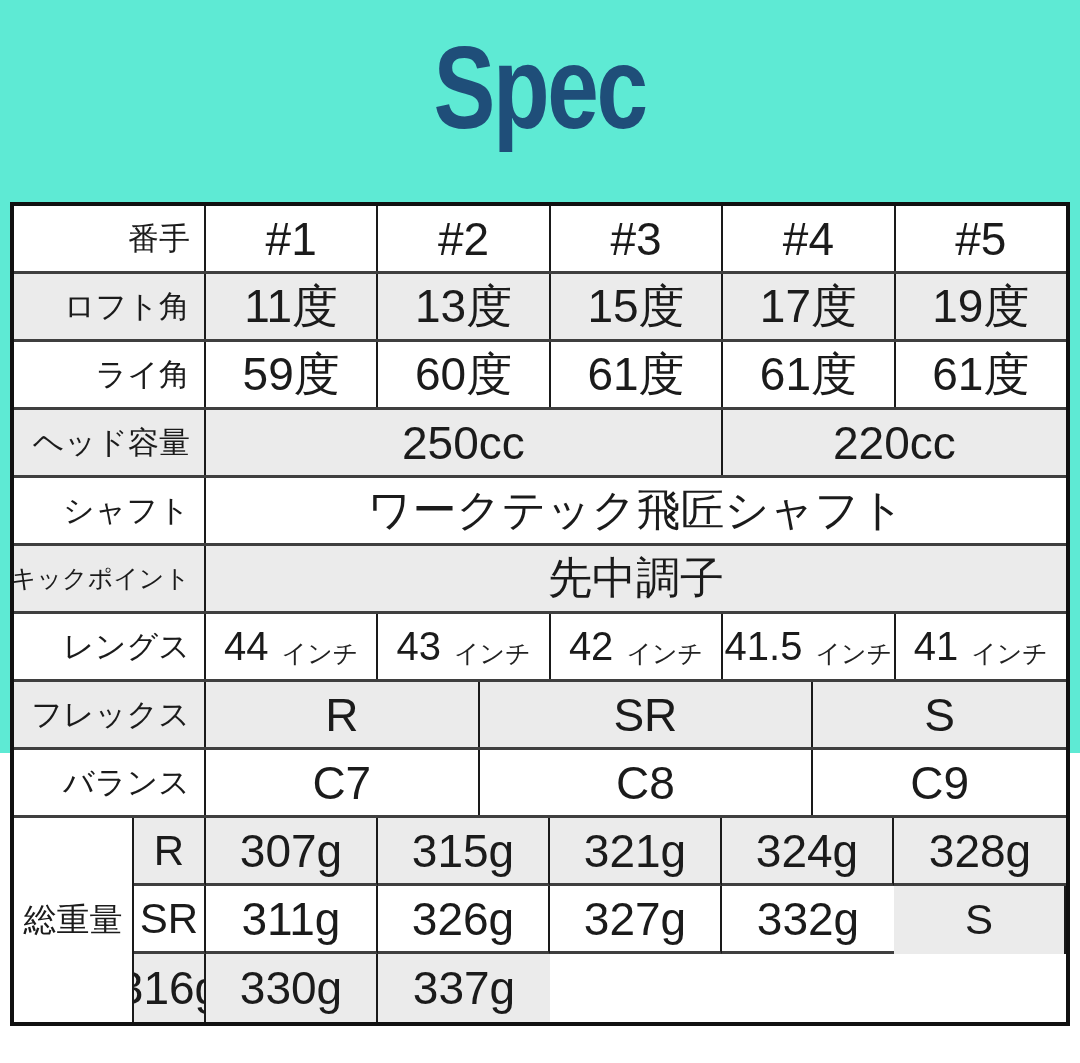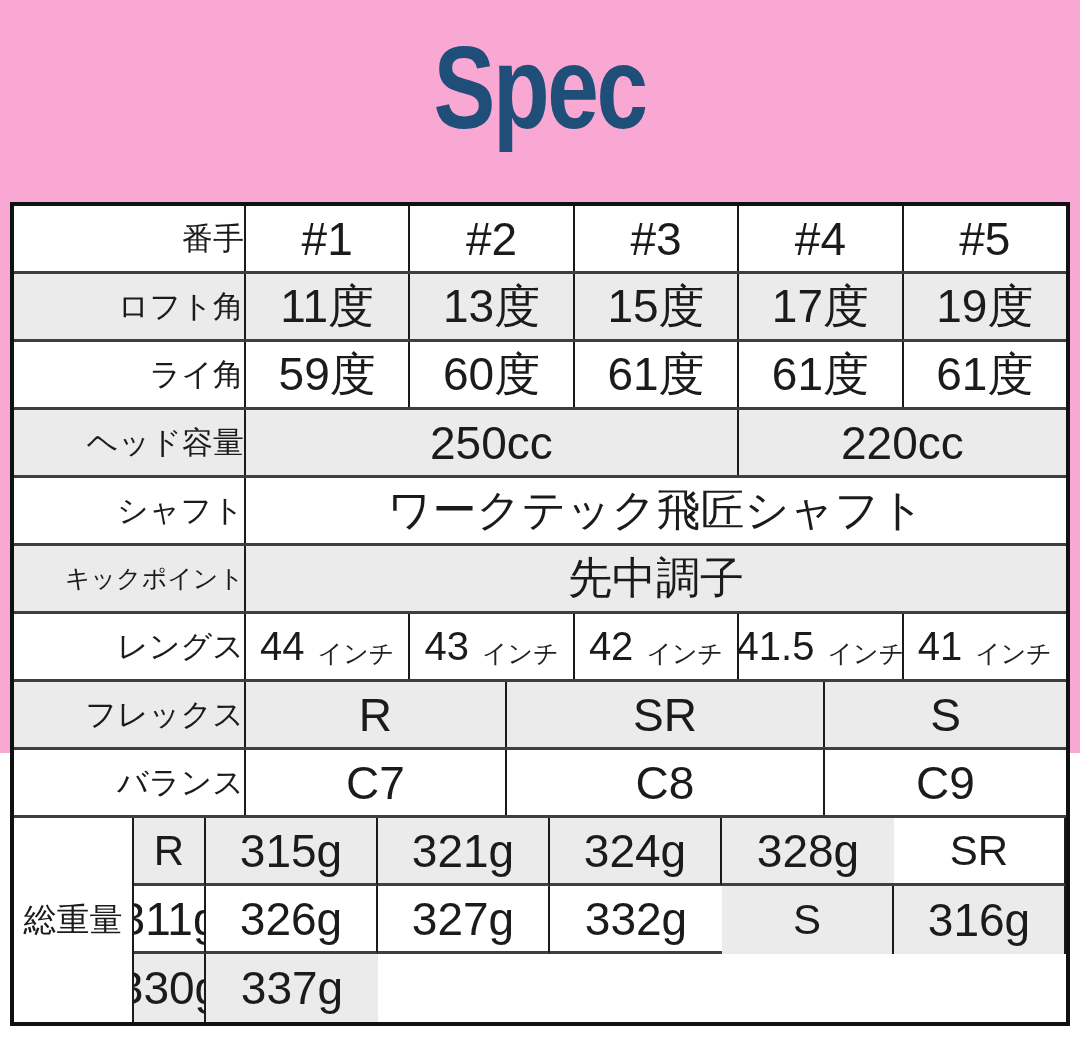--- a/index.html
+++ b/index.html
@@ -3,21 +3,21 @@
 <meta charset="utf-8">
 <style>
   * { margin:0; padding:0; box-sizing:border-box; }
   html,body { background:#ffffff; }
   body {
     width:1080px; height:1063px;
     font-family:"Liberation Sans","DejaVu Sans",sans-serif;
     color:#1b1b1b;
     overflow:hidden;
   }
-  .page { width:1080px; height:753px; background:#f9a8d4; }
+  .page { width:1080px; height:753px; background:#5eead4; }
 
   
   .title-wrap { text-align:center; padding-top:30px; height:150px; }
   .title-text {
     display:inline-block;
     font-size:116px;
     font-weight:800;
     line-height:1.0;
     color:#1f4e79;
     transform:scaleX(0.80);
@@ -44,22 +44,22 @@
     border-right:2px solid #1a1a1a;
     font-size:46px;
     white-space:nowrap;
     overflow:hidden;
   }
   .cell.last { border-right:none; }
   .label {
     width:192px;
     flex:none;
     justify-content:flex-end;
+    padding-right:14px;
     font-size:31px;
-    margin-left:40px;
   }
   .label.sm { font-size:25px; }
   .v  { flex:1 1 0; }
   .sp3 { flex:3 1 0; }
   .sp2 { flex:2 1 0; }
   .sp5 { flex:5 1 0; font-size:44px; }
   .fx-r  { flex:276 1 0; }
   .fx-sr { flex:337 1 0; }
   .fx-s  { flex:257 1 0; }
   .alt { background:#ebebeb; }
@@ -180,20 +180,21 @@
       <div class="cell label">バランス</div>
       <div class="cell fx-r">C7</div>
       <div class="cell fx-sr">C8</div>
       <div class="cell fx-s last">C9</div>
     </div>
 
     <div class="weight">
       <div class="wlabel">総重量</div>
 
       <div class="sub alt bb">R</div>
+      <div class="alt bb">307g</div>
       <div class="alt bb">315g</div>
       <div class="alt bb">321g</div>
       <div class="alt bb">324g</div>
       <div class="alt bb nr">328g</div>
 
       <div class="sub bb">SR</div>
       <div class="bb">311g</div>
       <div class="bb">326g</div>
       <div class="bb">327g</div>
       <div class="bb nr">332g</div>

